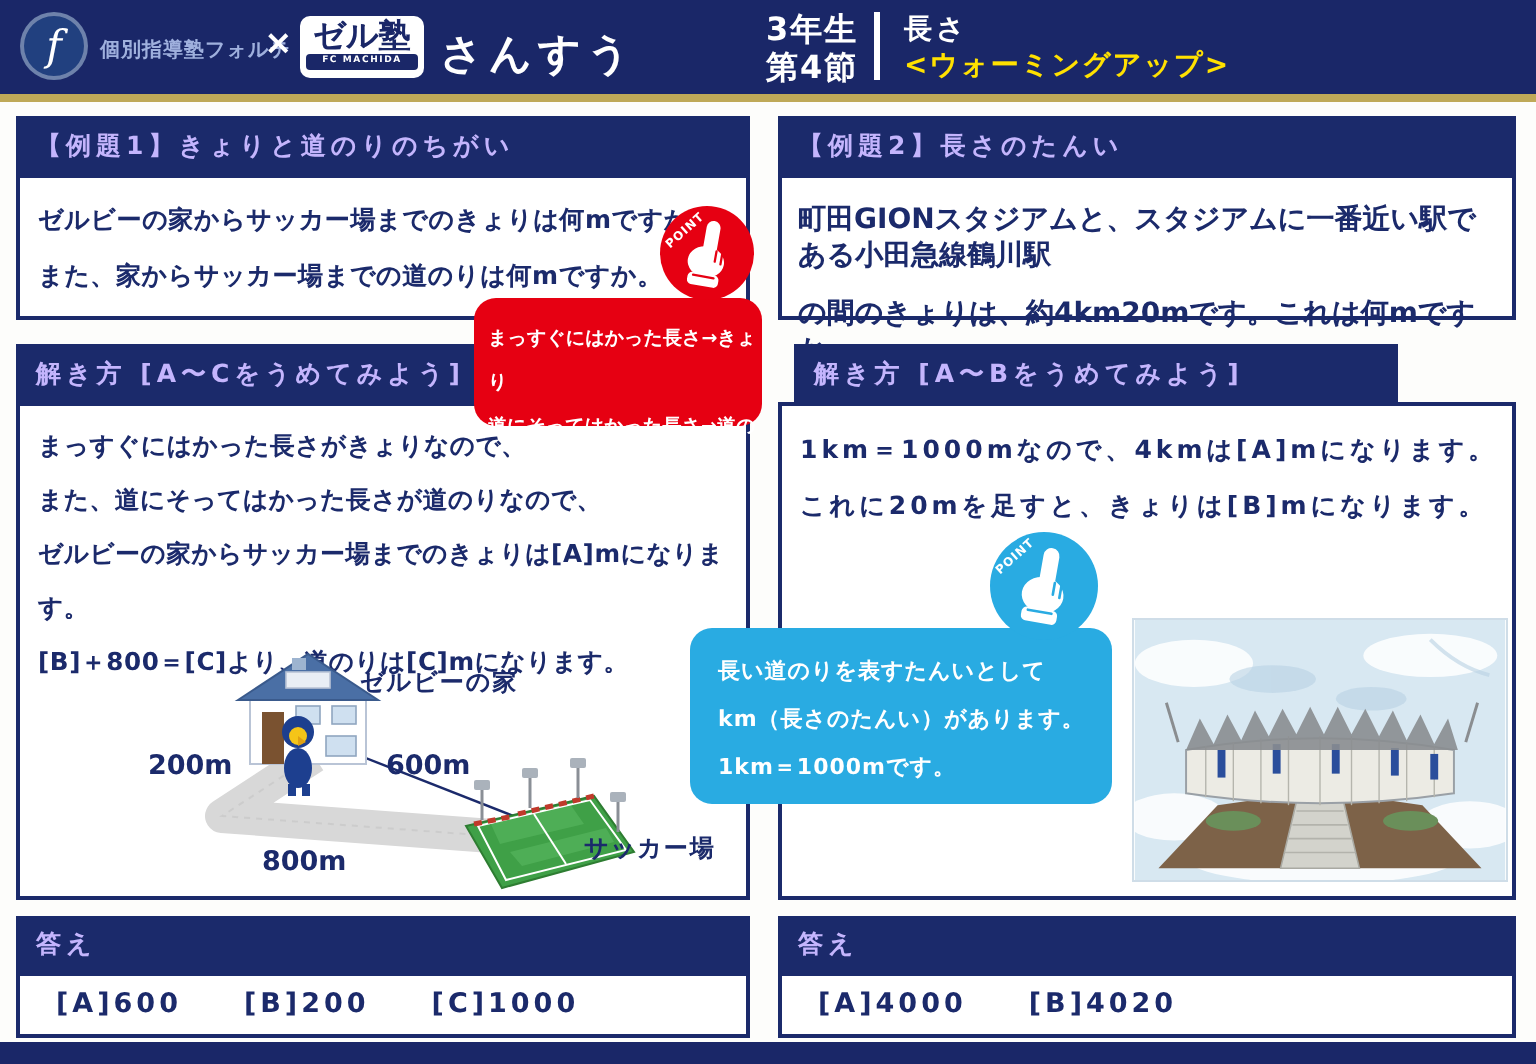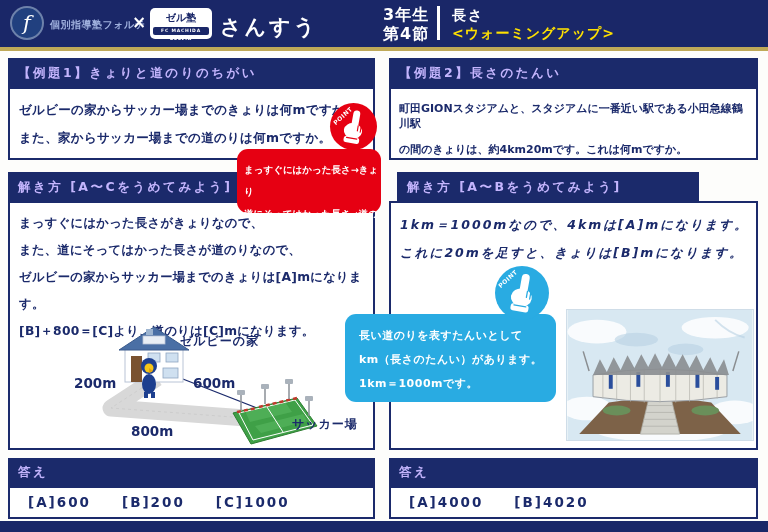--- a/index.html
+++ b/index.html
@@ -9,21 +9,21 @@
 
   
   .header { position:absolute; top:0; left:0; width:768px; height:47px; }
   .forte-circle { position:absolute; left:10px; top:6px; width:34px; height:34px; border-radius:50%;
                   background:#21407f; border:2px solid rgba(255,255,255,.35);
                   color:#fff; font-family:"DejaVu Serif","Liberation Serif",serif; font-style:italic;
                   font-size:21px; text-align:center; line-height:30px; }
   .forte-text { position:absolute; left:50px; top:18px; color:#9fb0dd; font-size:10px; font-weight:bold; letter-spacing:.5px; }
   .cross { position:absolute; left:132px; top:12px; color:#fff; font-size:17px; font-weight:bold; }
   .zel-box { position:absolute; left:150px; top:8px; width:62px; height:31px; background:#fff; border-radius:5px; }
-  .zel-main { color:#1a2768; font-weight:bold; font-size:10px; text-align:center; line-height:19px; letter-spacing:0; }
+  .zel-main { color:#1a2768; font-weight:bold; font-size:16px; text-align:center; line-height:19px; letter-spacing:0; }
   .zel-sub { margin:0 3px; height:8px; background:#1a2768; border-radius:2px; color:#fff; font-size:4.5px;
              text-align:center; line-height:8px; letter-spacing:.8px; font-weight:bold; }
   .subject { position:absolute; left:220px; top:13px; color:#fff; font-size:21px; font-weight:bold; letter-spacing:3px; }
   .grade-block { position:absolute; left:368px; top:5px; color:#fff; font-size:16px; font-weight:bold;
                  line-height:19px; letter-spacing:1px;margin-left:15px; }
   .head-divider { position:absolute; left:437px; top:6px; width:3px; height:34px; background:#fff; }
   .unit-block { position:absolute; left:452px; top:6px; font-weight:bold; line-height:18px; }
   .unit-title { color:#fff; font-size:14px; letter-spacing:2px; }
   .unit-sub { color:#ffe100; font-size:14px; letter-spacing:1px; }
   .gold-line { position:absolute; top:47px; left:0; width:768px; height:4px; background:#bfa958; }
@@ -31,26 +31,26 @@
   
   .content { position:absolute; top:51px; left:0; width:768px; height:470px; background:#fdfdfb; }
 
   .titlebar { position:absolute; background:#1b2a6b; color:#c4b5fd; font-weight:bold; font-size:12.5px;
               letter-spacing:2.5px; line-height:29px; padding-left:10px; height:29px; }
   .bodybox { position:absolute; background:#fff; border:2.5px solid #1b2a6b; color:#1b2a6b; font-weight:bold; }
 
   .prob-line { font-size:12.5px; letter-spacing:.3px; margin-bottom:11px; }
   .probbox-l { padding:13px 8px 0 9px; }
   .probbox-r { padding:12px 6px 0 8px; }
-  .probbox-r .prob-line { font-size:11px; margin-bottom:11px; letter-spacing:0; }
+  .probbox-r .prob-line { font-size:14px; margin-bottom:11px; letter-spacing:0; }
 
   .sol-line-l { font-size:12.3px; letter-spacing:.3px; line-height:27px; }
   .solbox-l { padding:7px 6px 0 9px; }
   .solbox-r { padding:8px 4px 0 9px; }
-  .sol-line-r { font-size:12.5px; letter-spacing:2px; line-height:28px;font-style:italic; }
+  .sol-line-r { font-size:12.5px; letter-spacing:2px; line-height:28px; }
 
   .ansbox { font-size:13.5px; letter-spacing:2px; line-height:29px; padding-left:18px; }
 
   
   .bubble { position:absolute; border-radius:11px; color:#fff; font-weight:bold; z-index:6; }
   .bubble-red { left:237px; top:149px; width:144px; height:64px; background:#e60012;
                 font-size:9.5px; line-height:22px; padding:10px 0 0 7px; letter-spacing:0; }
   .bubble-blue { left:345px; top:314px; width:211px; height:88px; background:#29abe2;
                  font-size:11px; line-height:24px; padding:10px 0 0 14px; letter-spacing:.5px; }
   .point-icon { position:absolute; border-radius:50%; z-index:7; }

